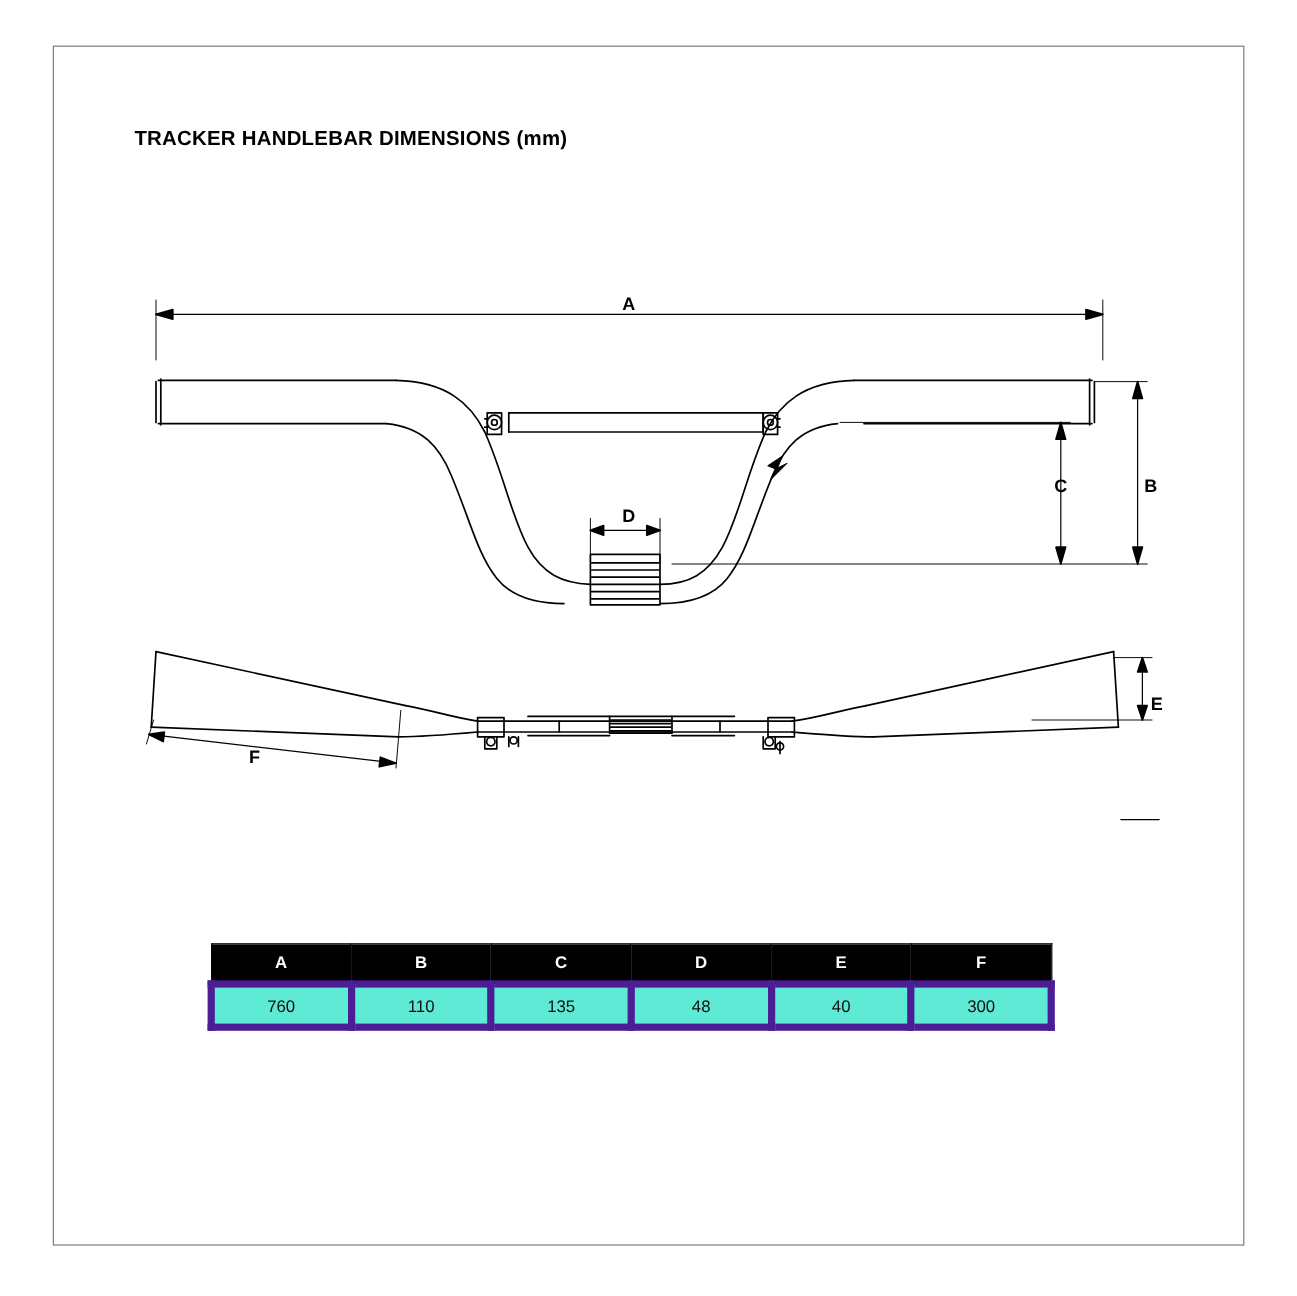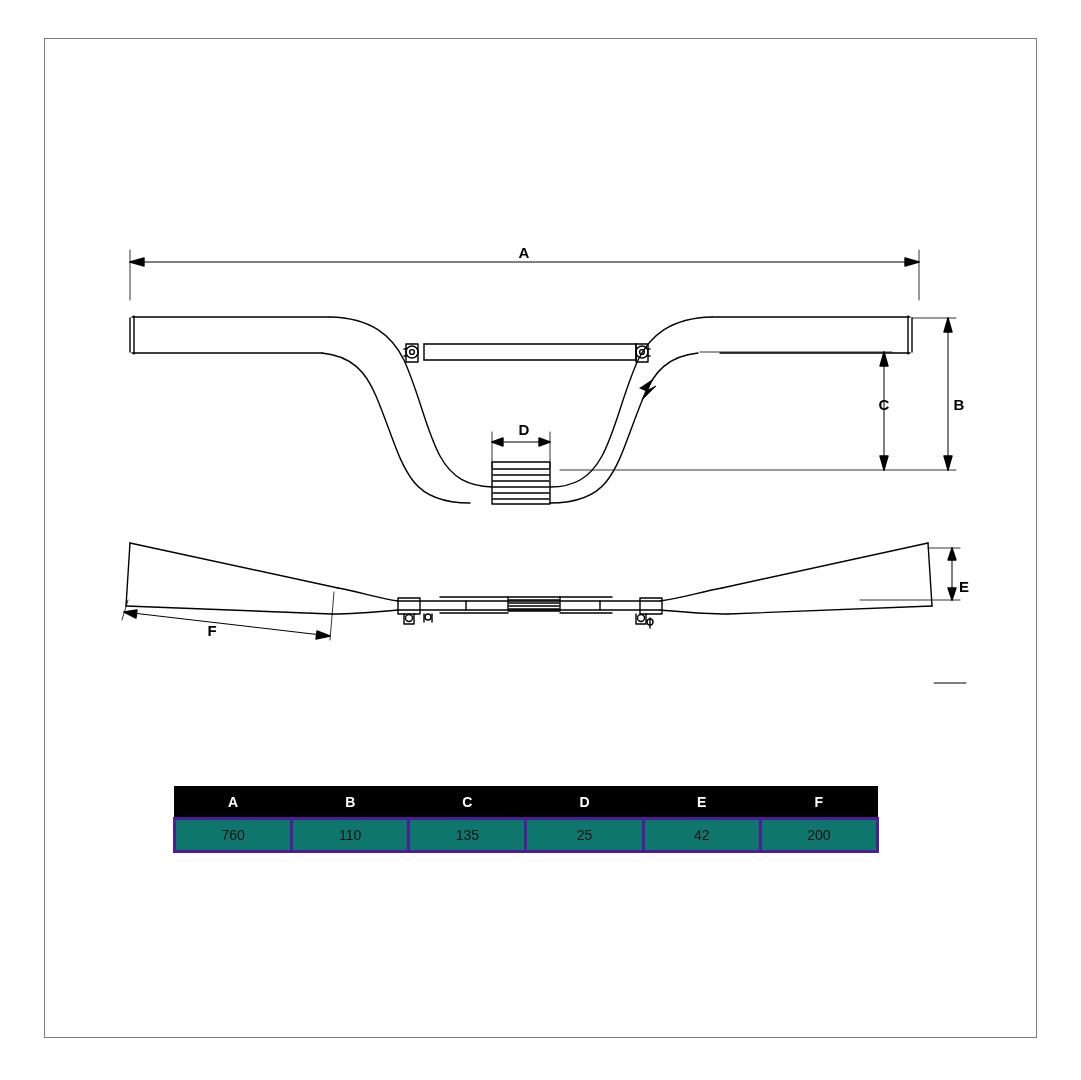--- a/index.html
+++ b/index.html
@@ -58,41 +58,42 @@
   #dim-table th {
     background: #000000;
     color: #ffffff;
     font-size: 14px;
     font-weight: bold;
     height: 28px;
     border: 1px solid #000000;
     text-align: center;
   }
   #dim-table td {
-    background: #0f766e;
+    background: #5eead4;
     color: #111111;
     font-size: 14px;
     height: 28px;
-    border: 3px solid #4c1d95;
+    border: 6px solid #4c1d95;
     text-align: center;
   }
   .lbl {
     font-size: 15px;
     font-weight: bold;
     fill: #000000;
     font-family: "Liberation Sans", sans-serif;
   }
 </style>
 </head>
 <body>
 
 <div id="page">
 
   <div id="frame"></div>
 
+  <div id="title">TRACKER HANDLEBAR DIMENSIONS (mm)</div>
 
   <svg id="drawing" viewBox="0 0 1081 1080" xmlns="http://www.w3.org/2000/svg">
 
     <g fill="none" stroke="#000000" stroke-width="1.4" stroke-linejoin="round" stroke-linecap="round">
 
       <path d="M130,318 L130,352 M134,316 L134,354"></path>
 
       <path d="M132,317 L330,317"></path>
       <path d="M132,353 L322,353"></path>
 
@@ -217,20 +218,20 @@
         <th>D</th>
         <th>E</th>
         <th>F</th>
       </tr>
     </thead>
     <tbody>
       <tr>
         <td>760</td>
         <td>110</td>
         <td>135</td>
-        <td>25</td>
-        <td>42</td>
-        <td>200</td>
+        <td>48</td>
+        <td>40</td>
+        <td>300</td>
       </tr>
     </tbody>
   </table>
 
 </div>
 
 </body></html>

